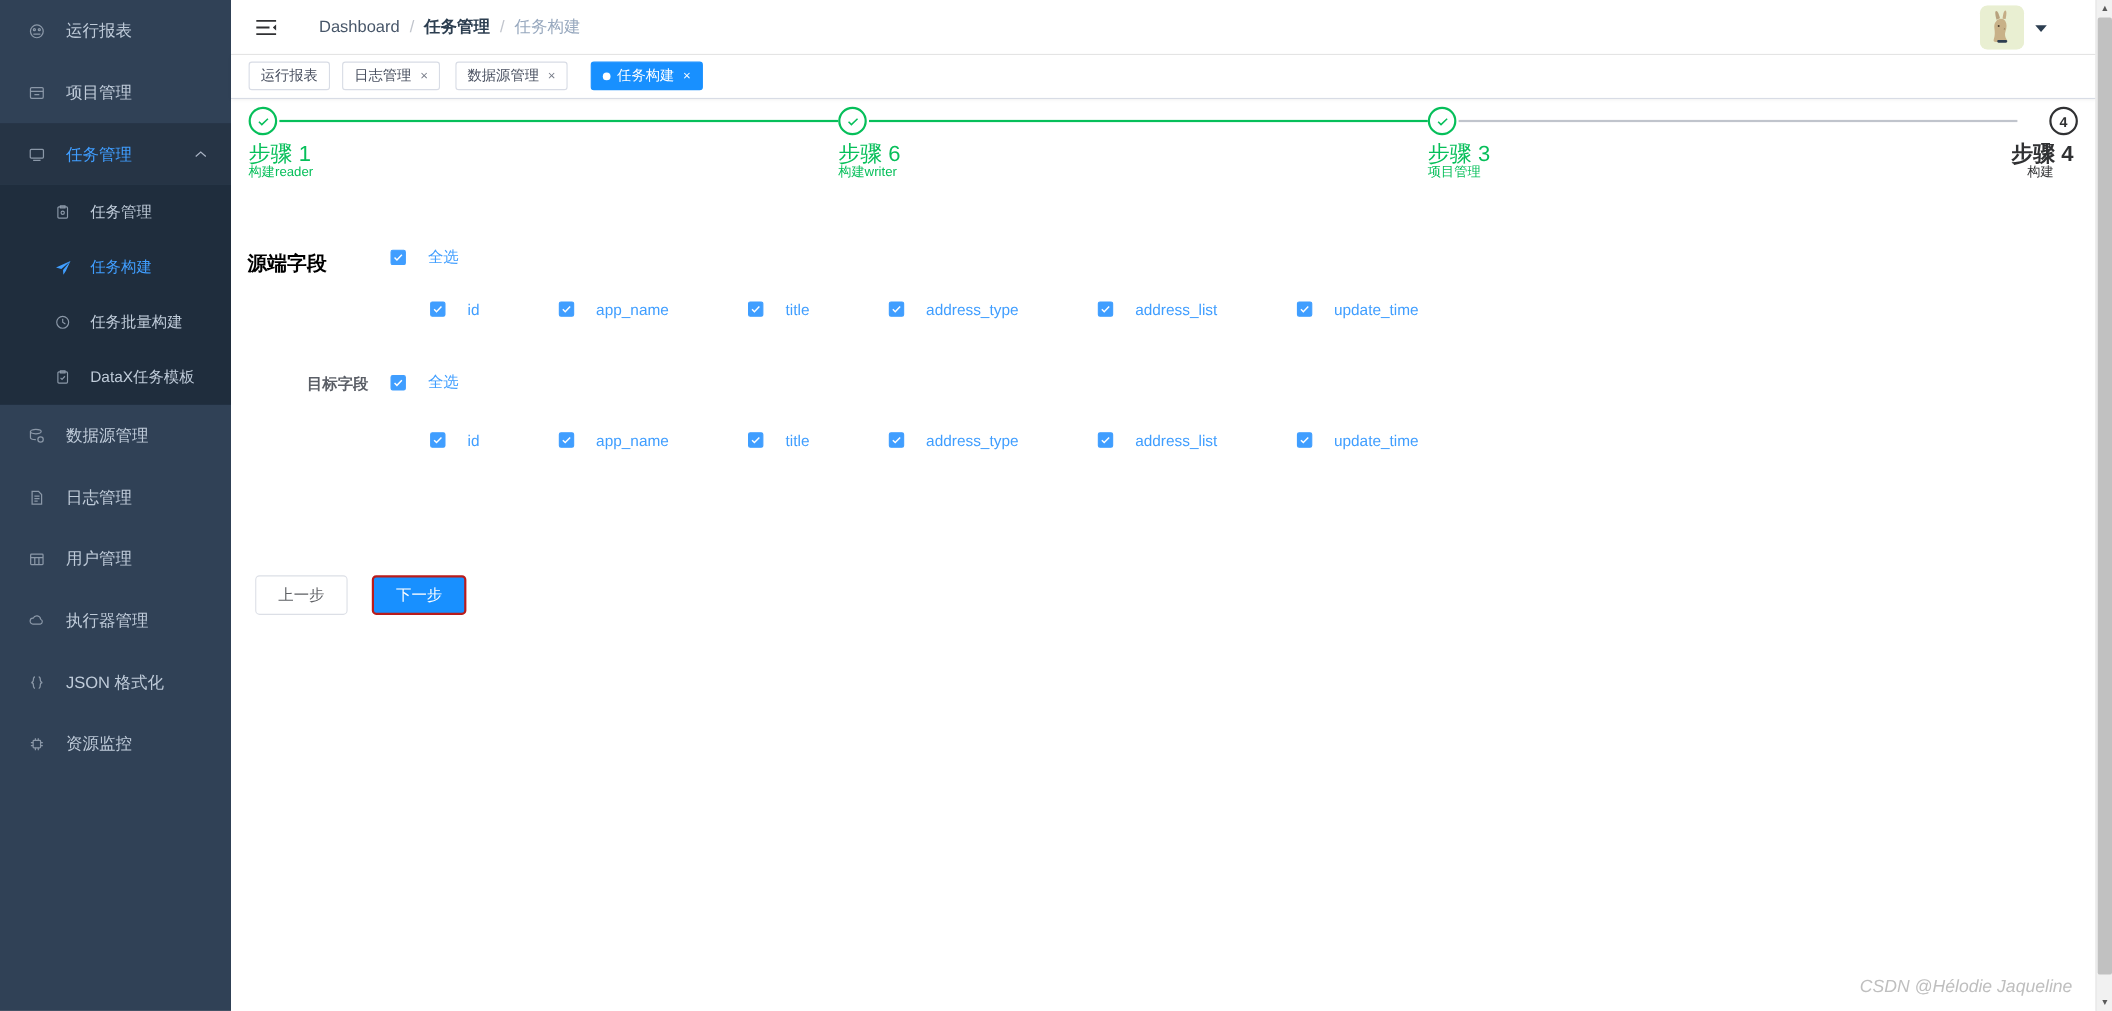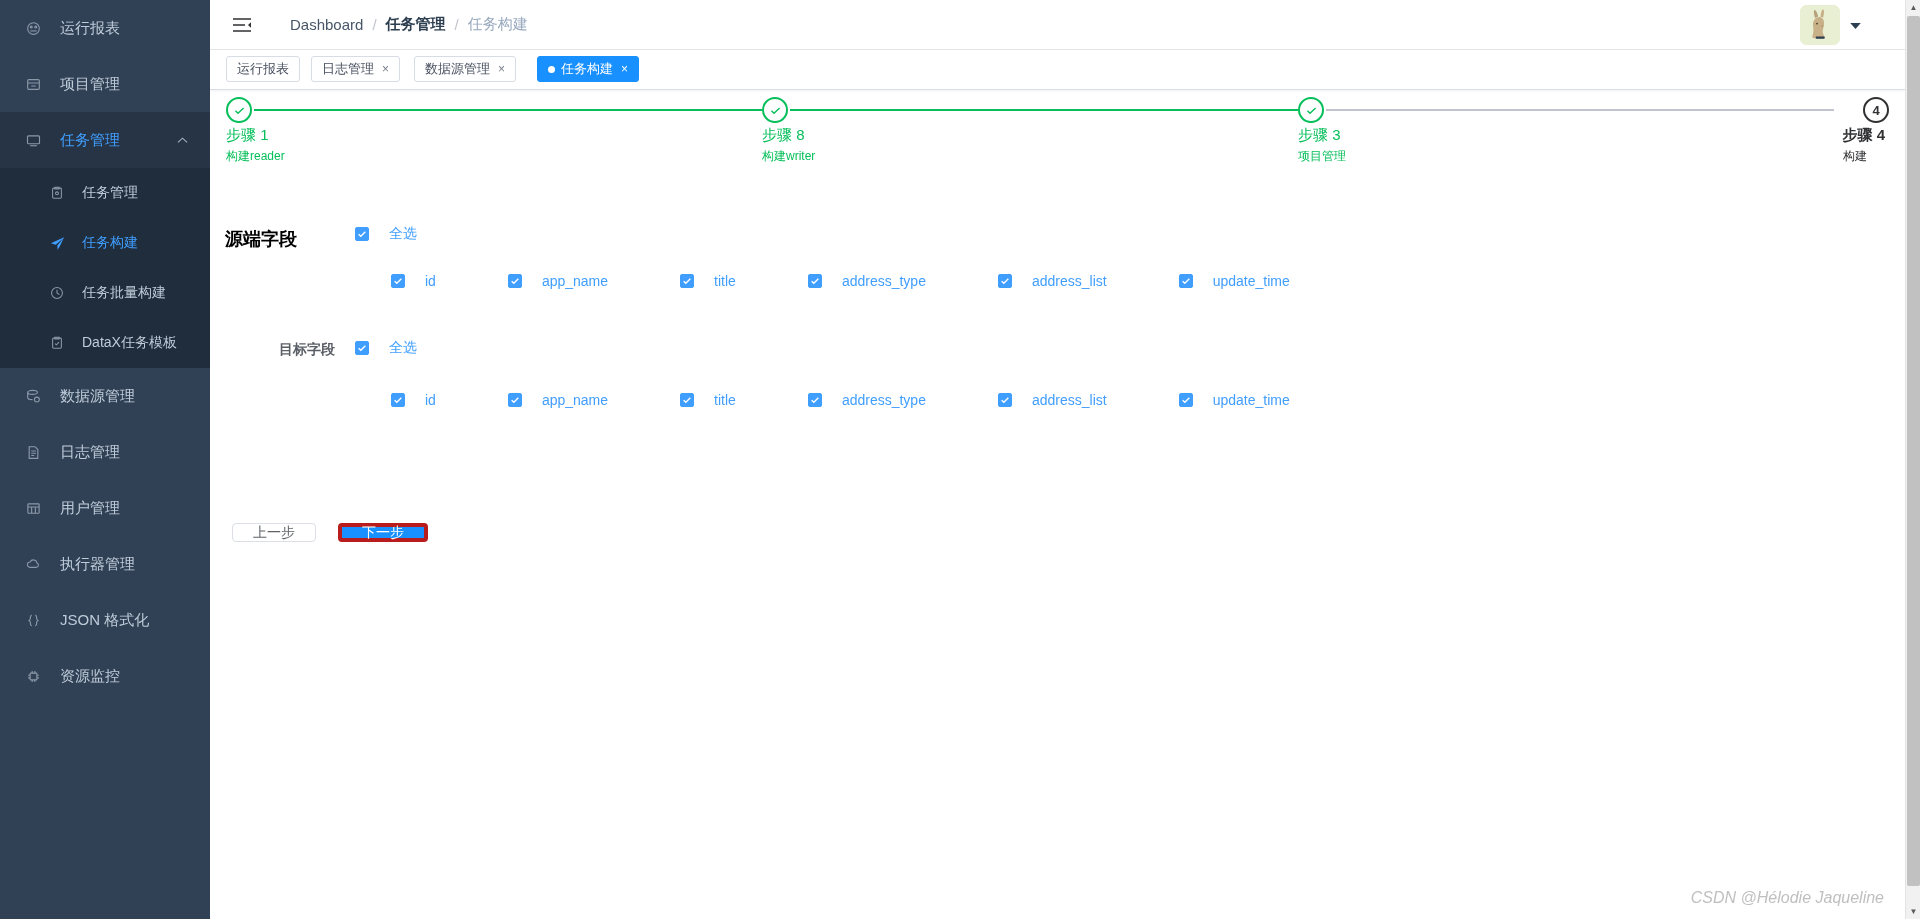--- a/index.html
+++ b/index.html
@@ -122,21 +122,21 @@
     z-index:2;
   }
   .step-circle.pending{ border-color:#303133; }
   .step-circle .num{ font-size:13px; color:#303133; font-weight:700; line-height:1; }
   .step-line{
     position:absolute; top:18px; height:2px; background:#06bf5a; z-index:1;
   }
   .step-line.pending{ background:#c0c4cc; }
   .step-title{
     position:absolute; top:35px; left:0;
-    font-size:15px; color:#06bf5a; white-space:nowrap;
+    font-size:20px; color:#06bf5a; white-space:nowrap;
   }
   .step-title.pending{ color:#303133; font-weight:700; }
   .step-desc{
     position:absolute; top:57px; left:0;
     font-size:12px; color:#06bf5a; white-space:nowrap;
   }
   .step-desc.pending{ color:#303133; }
   .step.right .step-circle{ left:auto; right:0; }
   .step.right .step-title{ left:auto; right:4px; }
   .step.right .step-desc{ left:auto; right:22px; }
@@ -161,27 +161,27 @@
   #tgt-label{ position:absolute; left:15px; top:116px; width:110px; text-align:right;
                font-size:14px; color:#5a5e66; font-weight:700; }
   #tgt-all{ position:absolute; left:145px; top:114px; }
 
   .fields-row{ position:absolute; left:145px; display:flex; align-items:center; }
   .fields-row .cb-group{ margin-right:0;padding-left:36px; }
 
   
   #btns{ position:absolute; left:232px; top:523px; display:flex; }
   .btn{
-    height:19px; padding:0 20px;
+    height:36px; padding:0 20px;
     border-radius:4px; font-size:14px;
     display:flex; align-items:center; justify-content:center;
     cursor:pointer; white-space:nowrap;
   }
   .btn-default{ background:#fff; border:1px solid #dcdfe6; color:#606266; }
-  .btn-primary{ background:#1890ff; border:4px solid #b91c1c; color:#fff; margin-left:22px; }
+  .btn-primary{ background:#1890ff; border:2px solid #b91c1c; color:#fff; margin-left:22px; }
 
   
   #watermark{
     position:absolute; right:36px; bottom:12px;
     font-size:16px; color:#bfbfbf; white-space:nowrap;font-style:italic;
   }
 
   
   #scrollbar{
     position:absolute; right:0; top:0; width:15px; height:919px;
@@ -411,21 +411,21 @@
     <div class="step-desc">构建reader</div>
   </div>
 
   <div class="step" style="left:552px;">
     <div class="step-circle">
       <svg class="ic" width="13" height="13" viewBox="0 0 14 14" fill="none" stroke="#06bf5a" stroke-width="1.5">
         <path d="M2.6 7.2l2.8 2.8L11.4 4.2"></path>
       </svg>
     </div>
     <div class="step-line" style="left:28px; width:508px;"></div>
-    <div class="step-title">步骤 8</div>
+    <div class="step-title">步骤 6</div>
     <div class="step-desc">构建writer</div>
   </div>
 
   <div class="step" style="left:1088px;">
     <div class="step-circle">
       <svg class="ic" width="13" height="13" viewBox="0 0 14 14" fill="none" stroke="#06bf5a" stroke-width="1.5">
         <path d="M2.6 7.2l2.8 2.8L11.4 4.2"></path>
       </svg>
     </div>
     <div class="step-line pending" style="left:28px; width:508px;"></div>

